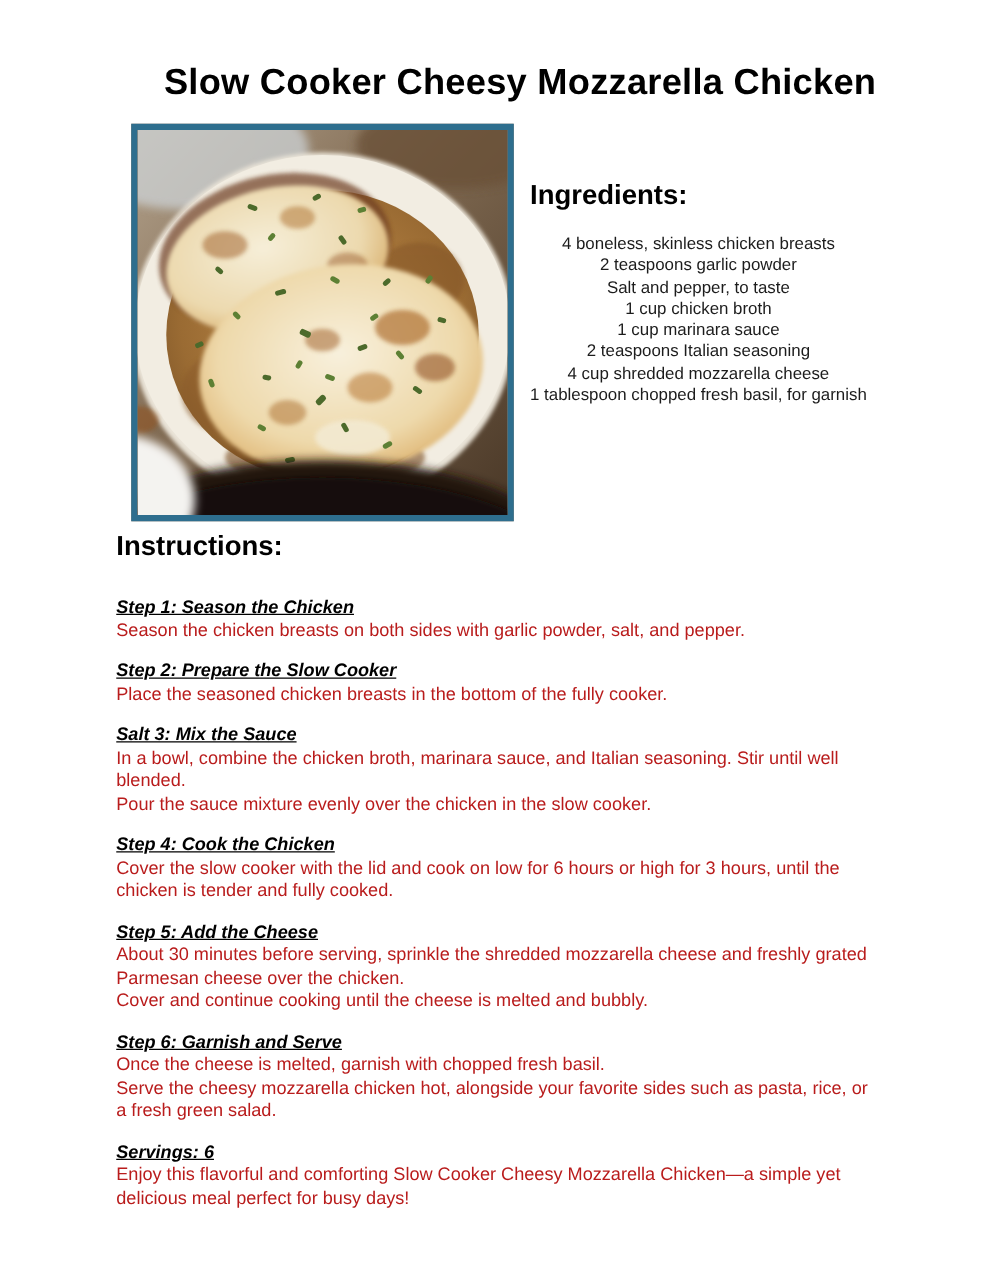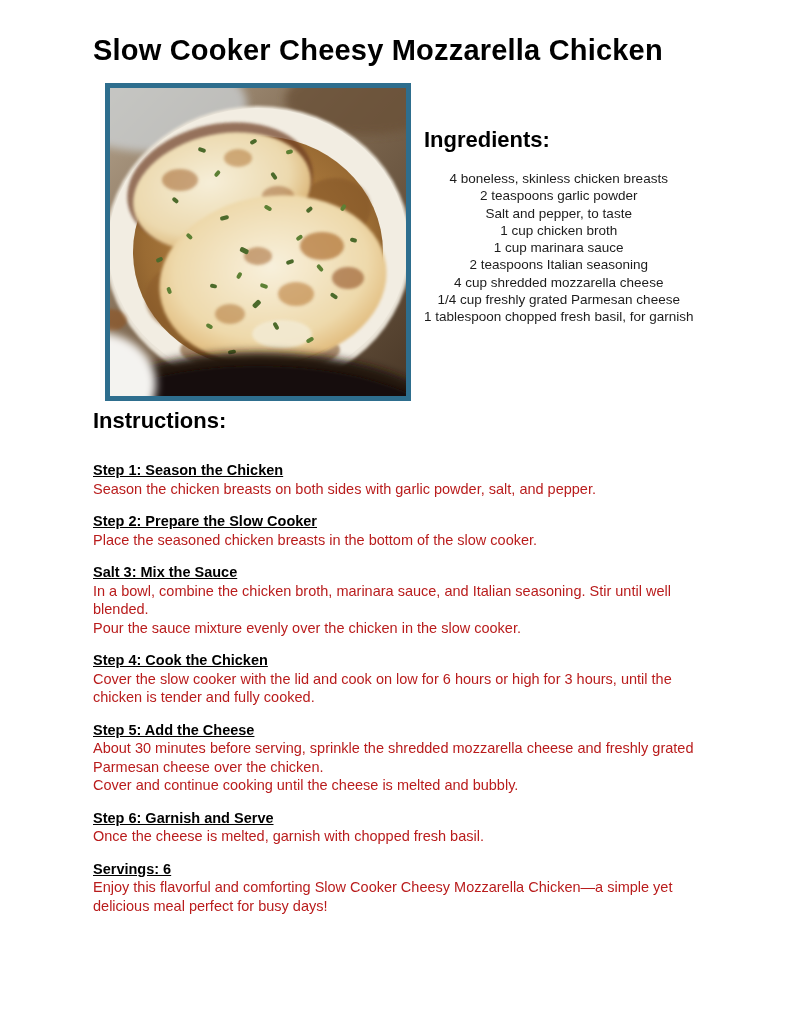--- a/index.html
+++ b/index.html
@@ -20,23 +20,24 @@
     height: 1024px;
     background: #ffffff;
     box-sizing: border-box;
     padding: 0 90px 0 93px;
   }
   .doc-title {
     font-size: 29px;
     font-weight: bold;
     letter-spacing: 0.2px;
     margin: 0;
-    padding-top: 34px;
+    padding-top: 50px;
     line-height: 32px;
     color: #000;
+    text-align: right;
   }
   .top-row {
     display: flex;
     align-items: flex-start;
     margin-top: 17px;
     padding-left: 12px;
   }
   .photo-frame {
     width: 296px;
     height: 308px;
@@ -74,20 +75,21 @@
     line-height: 18.5px;
   }
   .step { margin-bottom: 14px; }
   .step-title {
     font-size: 14.5px;
     font-weight: bold;
     text-decoration: underline;
     margin: 0;
     line-height: 18.5px;
     color: #000;
+    font-style: italic;
   }
   .step p {
     margin: 0;
     color: #b91c1c;
   }
 </style>
 </head>
 <body>
 
 <div class="sheet">
@@ -197,38 +199,37 @@
     <div class="ingredients-col">
       <h2 class="section-heading">Ingredients:</h2>
       <div class="ing-list">
         <div>4 boneless, skinless chicken breasts</div>
         <div>2 teaspoons garlic powder</div>
         <div>Salt and pepper, to taste</div>
         <div>1 cup chicken broth</div>
         <div>1 cup marinara sauce</div>
         <div>2 teaspoons Italian seasoning</div>
         <div>4 cup shredded mozzarella cheese</div>
-        <div>1/4 cup freshly grated Parmesan cheese</div>
         <div>1 tablespoon chopped fresh basil, for garnish</div>
       </div>
     </div>
   </div>
 
   <h2 class="section-heading instructions-heading">Instructions:</h2>
 
   <div class="steps">
 
     <div class="step">
       <h3 class="step-title">Step 1: Season the Chicken</h3>
       <p>Season the chicken breasts on both sides with garlic powder, salt, and pepper.</p>
     </div>
 
     <div class="step">
       <h3 class="step-title">Step 2: Prepare the Slow Cooker</h3>
-      <p>Place the seasoned chicken breasts in the bottom of the slow cooker.</p>
+      <p>Place the seasoned chicken breasts in the bottom of the fully cooker.</p>
     </div>
 
     <div class="step">
       <h3 class="step-title">Salt 3: Mix the Sauce</h3>
       <p>In a bowl, combine the chicken broth, marinara sauce, and Italian seasoning. Stir until well blended.</p>
       <p>Pour the sauce mixture evenly over the chicken in the slow cooker.</p>
     </div>
 
     <div class="step">
       <h3 class="step-title">Step 4: Cook the Chicken</h3>
@@ -237,20 +238,21 @@
 
     <div class="step">
       <h3 class="step-title">Step 5: Add the Cheese</h3>
       <p>About 30 minutes before serving, sprinkle the shredded mozzarella cheese and freshly grated Parmesan cheese over the chicken.</p>
       <p>Cover and continue cooking until the cheese is melted and bubbly.</p>
     </div>
 
     <div class="step">
       <h3 class="step-title">Step 6: Garnish and Serve</h3>
       <p>Once the cheese is melted, garnish with chopped fresh basil.</p>
+      <p>Serve the cheesy mozzarella chicken hot, alongside your favorite sides such as pasta, rice, or a fresh green salad.</p>
     </div>
 
     <div class="step">
       <h3 class="step-title">Servings: 6</h3>
       <p>Enjoy this flavorful and comforting Slow Cooker Cheesy Mozzarella Chicken—a simple yet delicious meal perfect for busy days!</p>
     </div>
 
   </div>
 </div>
 

